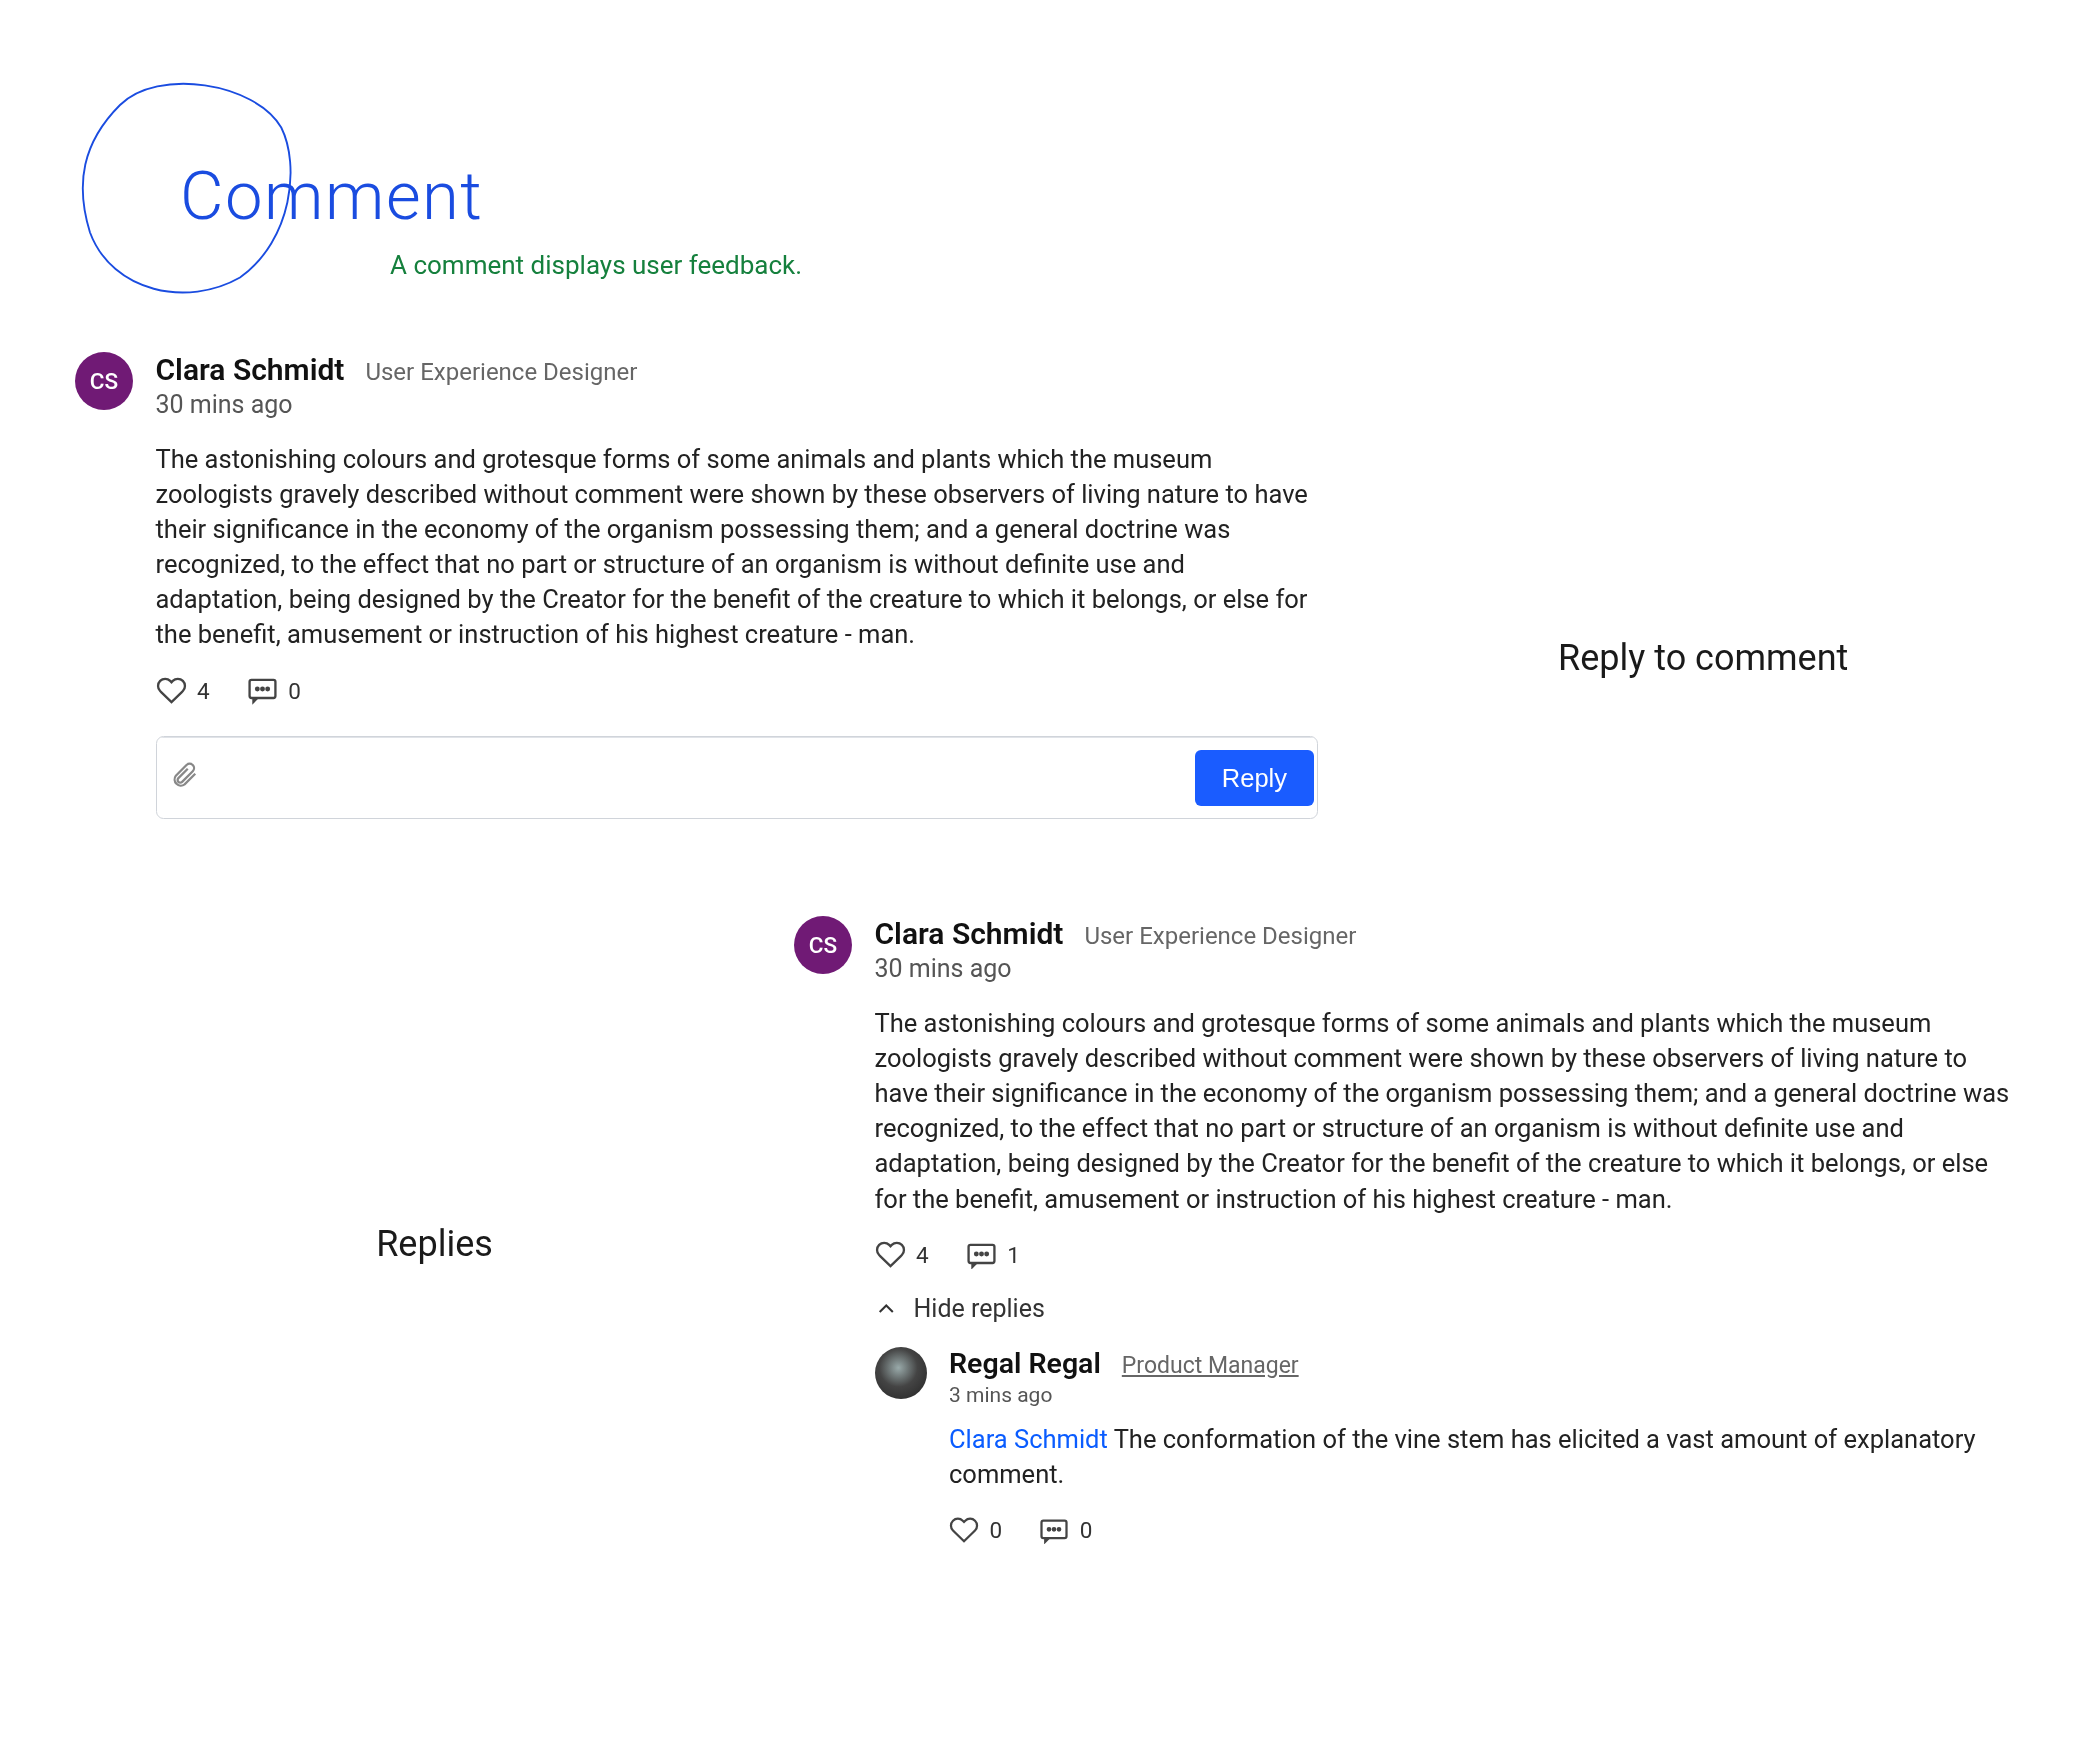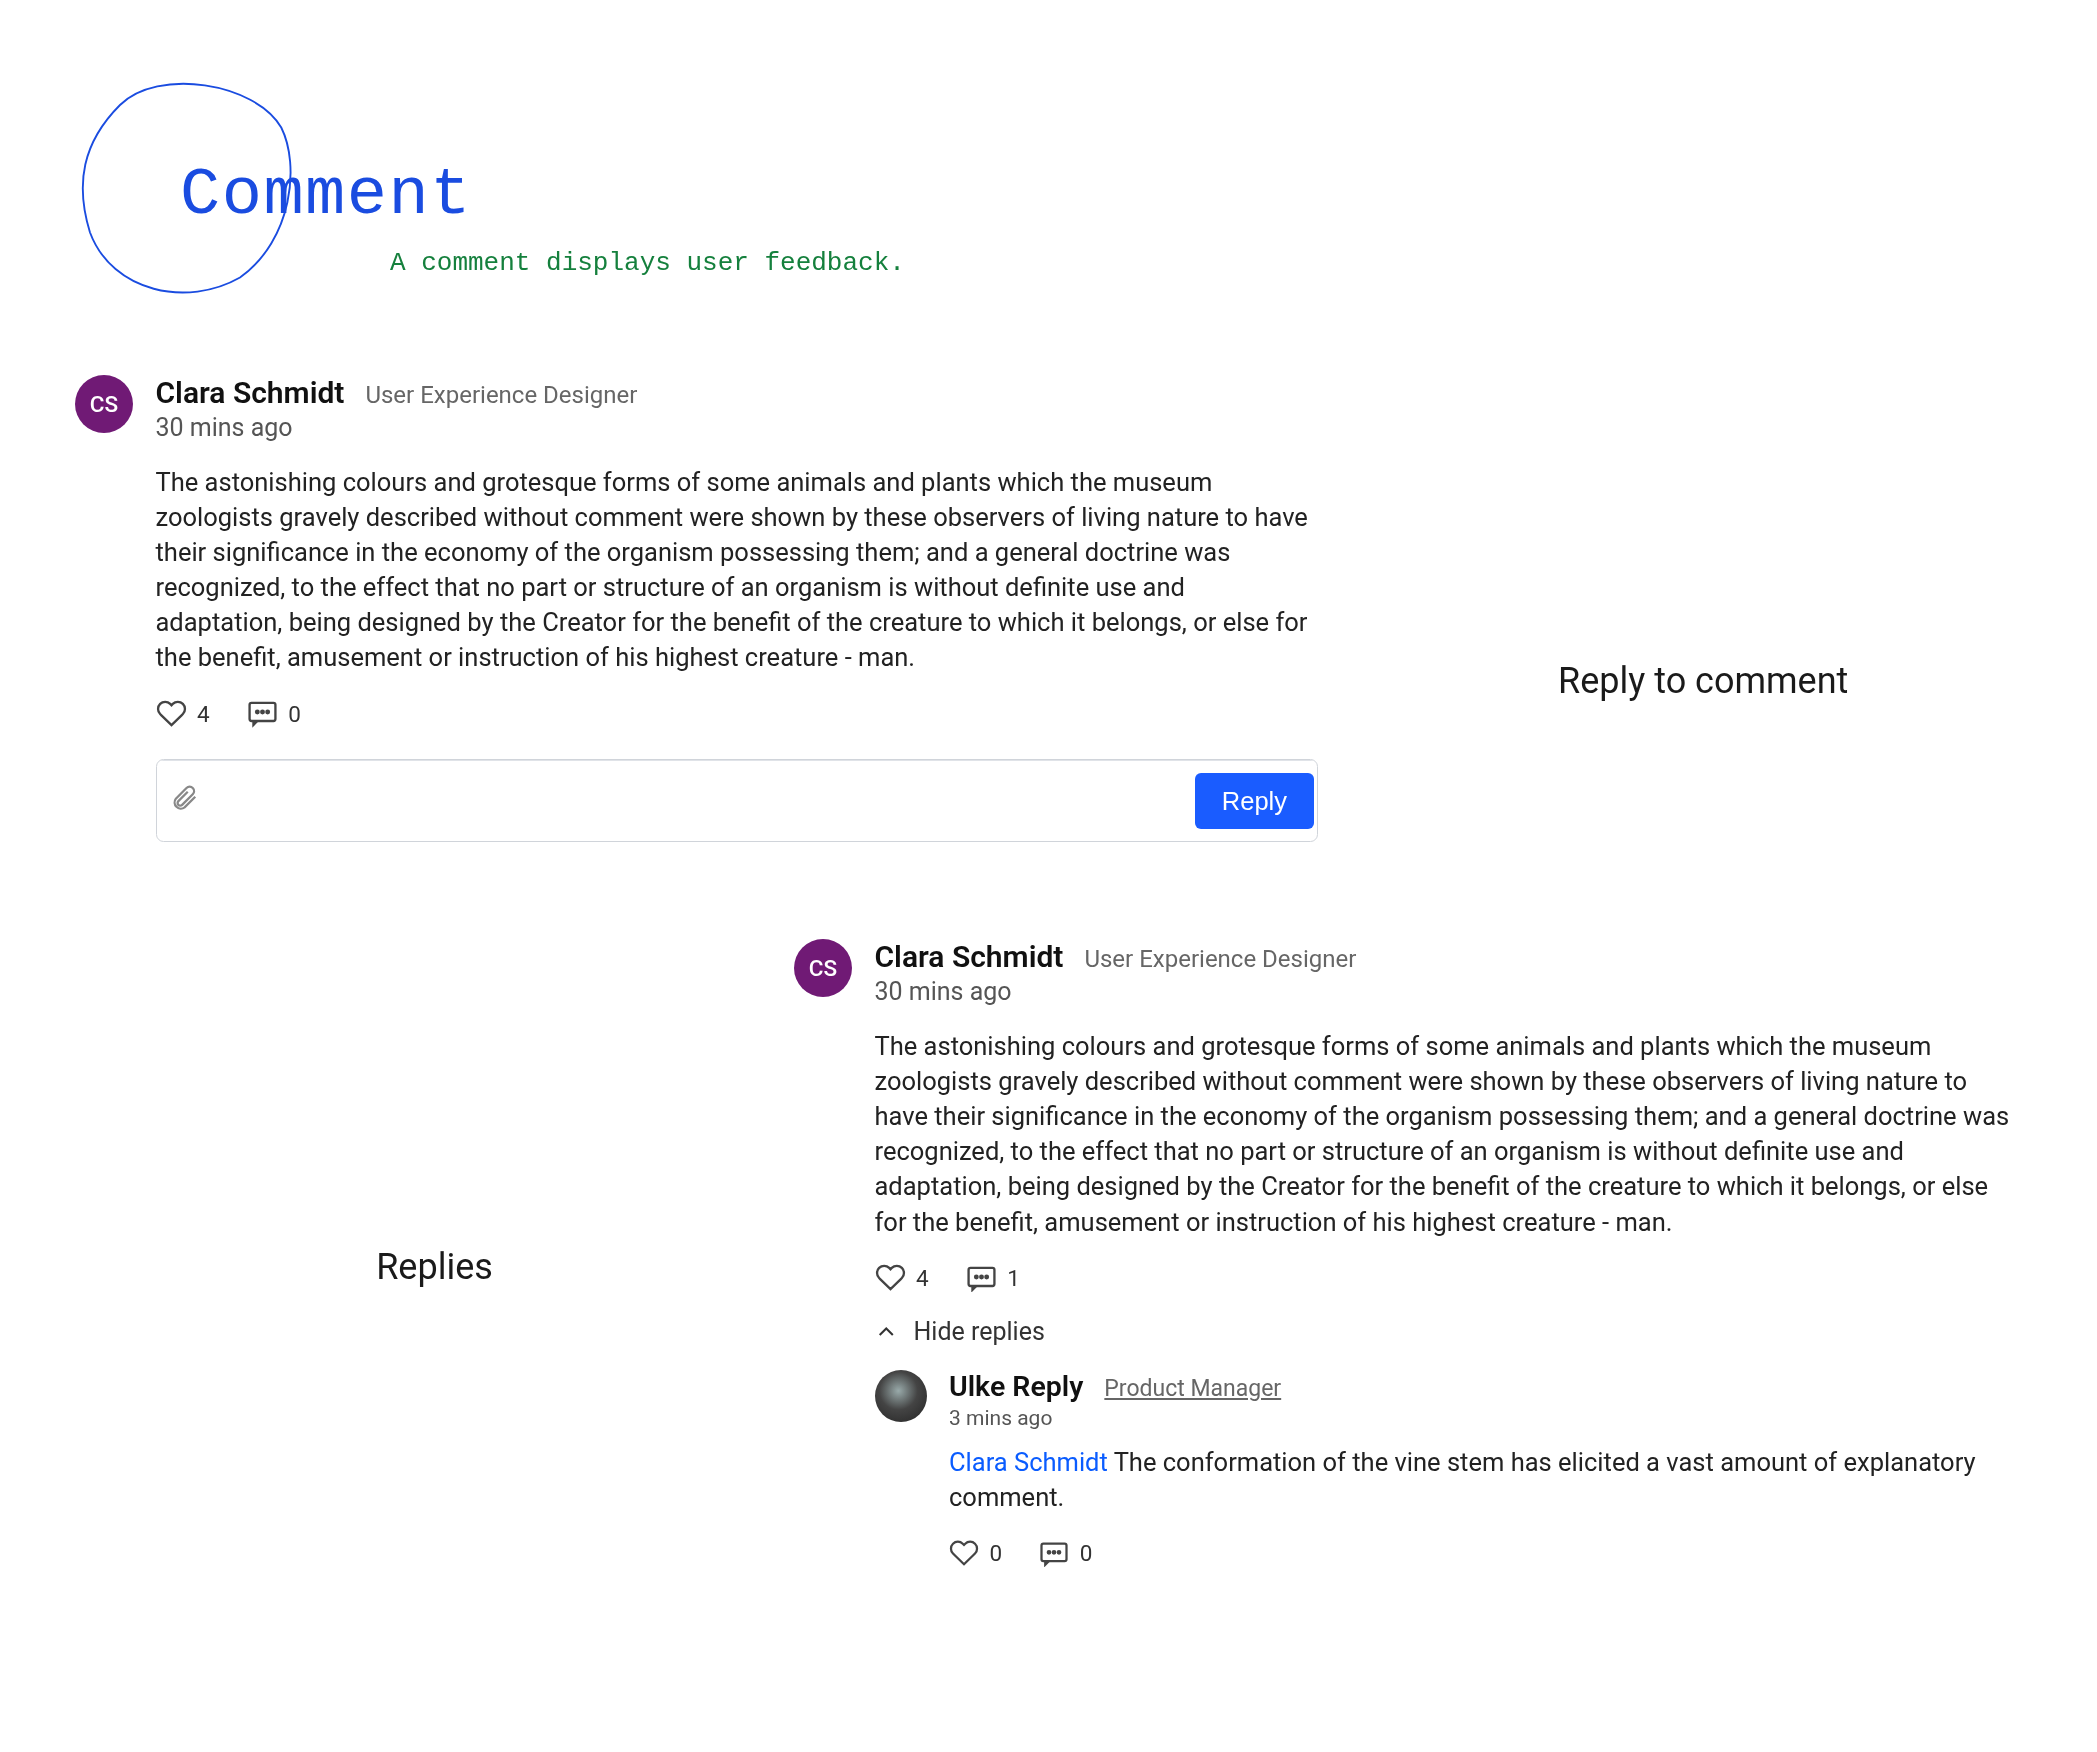--- a/index.html
+++ b/index.html
@@ -5,21 +5,21 @@
   * { box-sizing: border-box; margin: 0; padding: 0; }
   body {
     font-family: -apple-system, BlinkMacSystemFont, "Segoe UI", Roboto, "Helvetica Neue", Arial, sans-serif;
     background: #fff;
     color: #222;
     width: 2097px;
     height: 1753px;
     padding: 75px 75px 45px 75px;
     font-size: 24px;
   }
-  .hero { position: relative; margin-bottom: 97px; font-family: Liberation Mono, monospace; }
+  .hero { position: relative; margin-bottom: 72px; }
   .blob {
     position: absolute;
     top: 0; left: 0;
     width: 225px; height: 225px;
   }
   .page-title {
     font-size: 67px;
     font-weight: 300;
     color: #1a4ce0;
     letter-spacing: 1.5px;
@@ -200,21 +200,21 @@
               </svg>
           </span>
           <span>Hide replies</span>
         </div>
 
         <div class="nested">
           <div class="comment reply-comment">
             <div class="avatar photo"></div>
             <div class="comment-body">
               <div class="comment-header">
-                <span class="author-name">Ulke Reply</span>
+                <span class="author-name">Regal Regal</span>
                 <span class="author-role">Product Manager</span>
               </div>
               <div class="timestamp">3 mins ago</div>
               <div class="comment-text"><span class="mention">Clara Schmidt</span><span> The conformation of the vine stem has elicited a vast amount of explanatory comment.</span></div>
               <div class="actions">
                 <div class="action">
                   <span class="icon-heart">
                     <svg width="30" height="30" viewBox="0 0 24 24" fill="none" stroke="#444" stroke-width="1.8">
                         <path d="M20.8 4.6a5.5 5.5 0 0 0-7.8 0L12 5.6l-1-1a5.5 5.5 0 0 0-7.8 7.8l1 1L12 21l7.8-7.6 1-1a5.5 5.5 0 0 0 0-7.8z"></path>
                       </svg>

